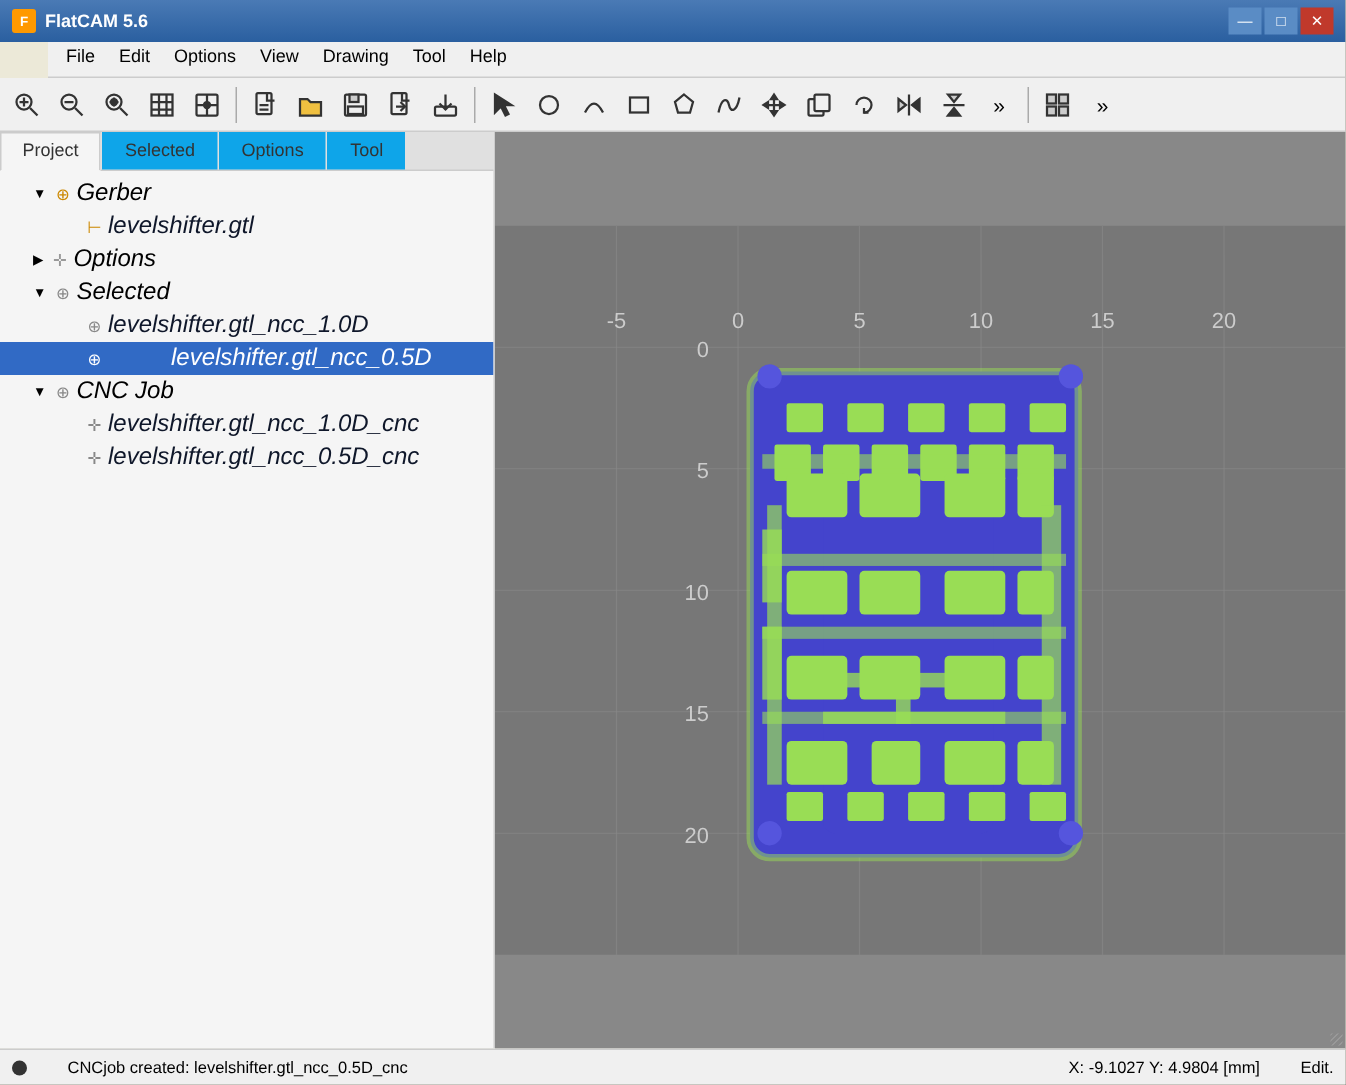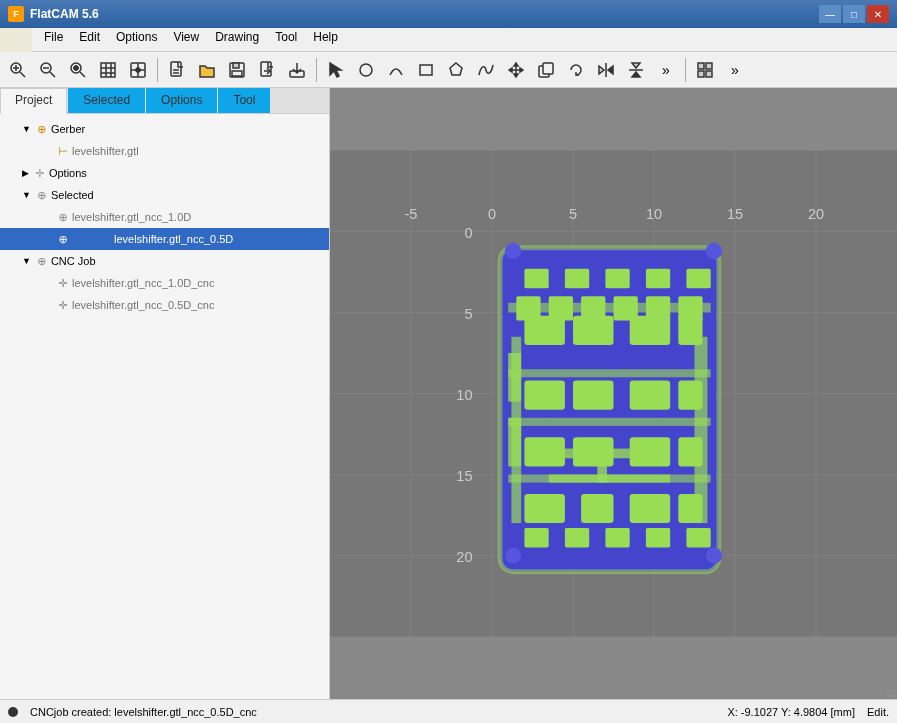--- a/index.html
+++ b/index.html
@@ -168,42 +168,42 @@
     .tree-item {
       display: flex;
       align-items: center;
       padding: 2px 6px;
       cursor: pointer;
       height: 22px;
     }
     .tree-item.selected { background: #316ac5; color: white; }
     .tree-item .indent { width: 16px; flex-shrink: 0; }
     .tree-item .icon { width: 18px; flex-shrink: 0; font-size: 11px; text-align: center; }
-    .tree-item .label { font-size: 11px; }
-    .tree-item .label.blue-link { color: #737373; }
+    .tree-item .label { font-size: 16px; font-style: italic; }
+    .tree-item .label.blue-link { color: #0f172a; }
     .tree-item.selected .label { color: white; padding-left: 42px; }
     .collapse-arrow { font-size: 9px; margin-right: 2px; }
 
     
     #canvas-area {
       flex: 1;
       background: #888;
       position: relative;
       overflow: hidden;
     }
 
     
     #statusbar {
       background: #f0f0f0;
       border-top: 1px solid #ccc;
       height: 24px;
       display: flex;
       align-items: center;
       padding: 0 8px;
-      gap: 12px;
+      gap: 27px;
       flex-shrink: 0;
       font-size: 11px;
     }
     #statusbar .status-icon {
       width: 10px;
       height: 10px;
       border-radius: 50%;
       background: #333;
       display: inline-block;
     }

